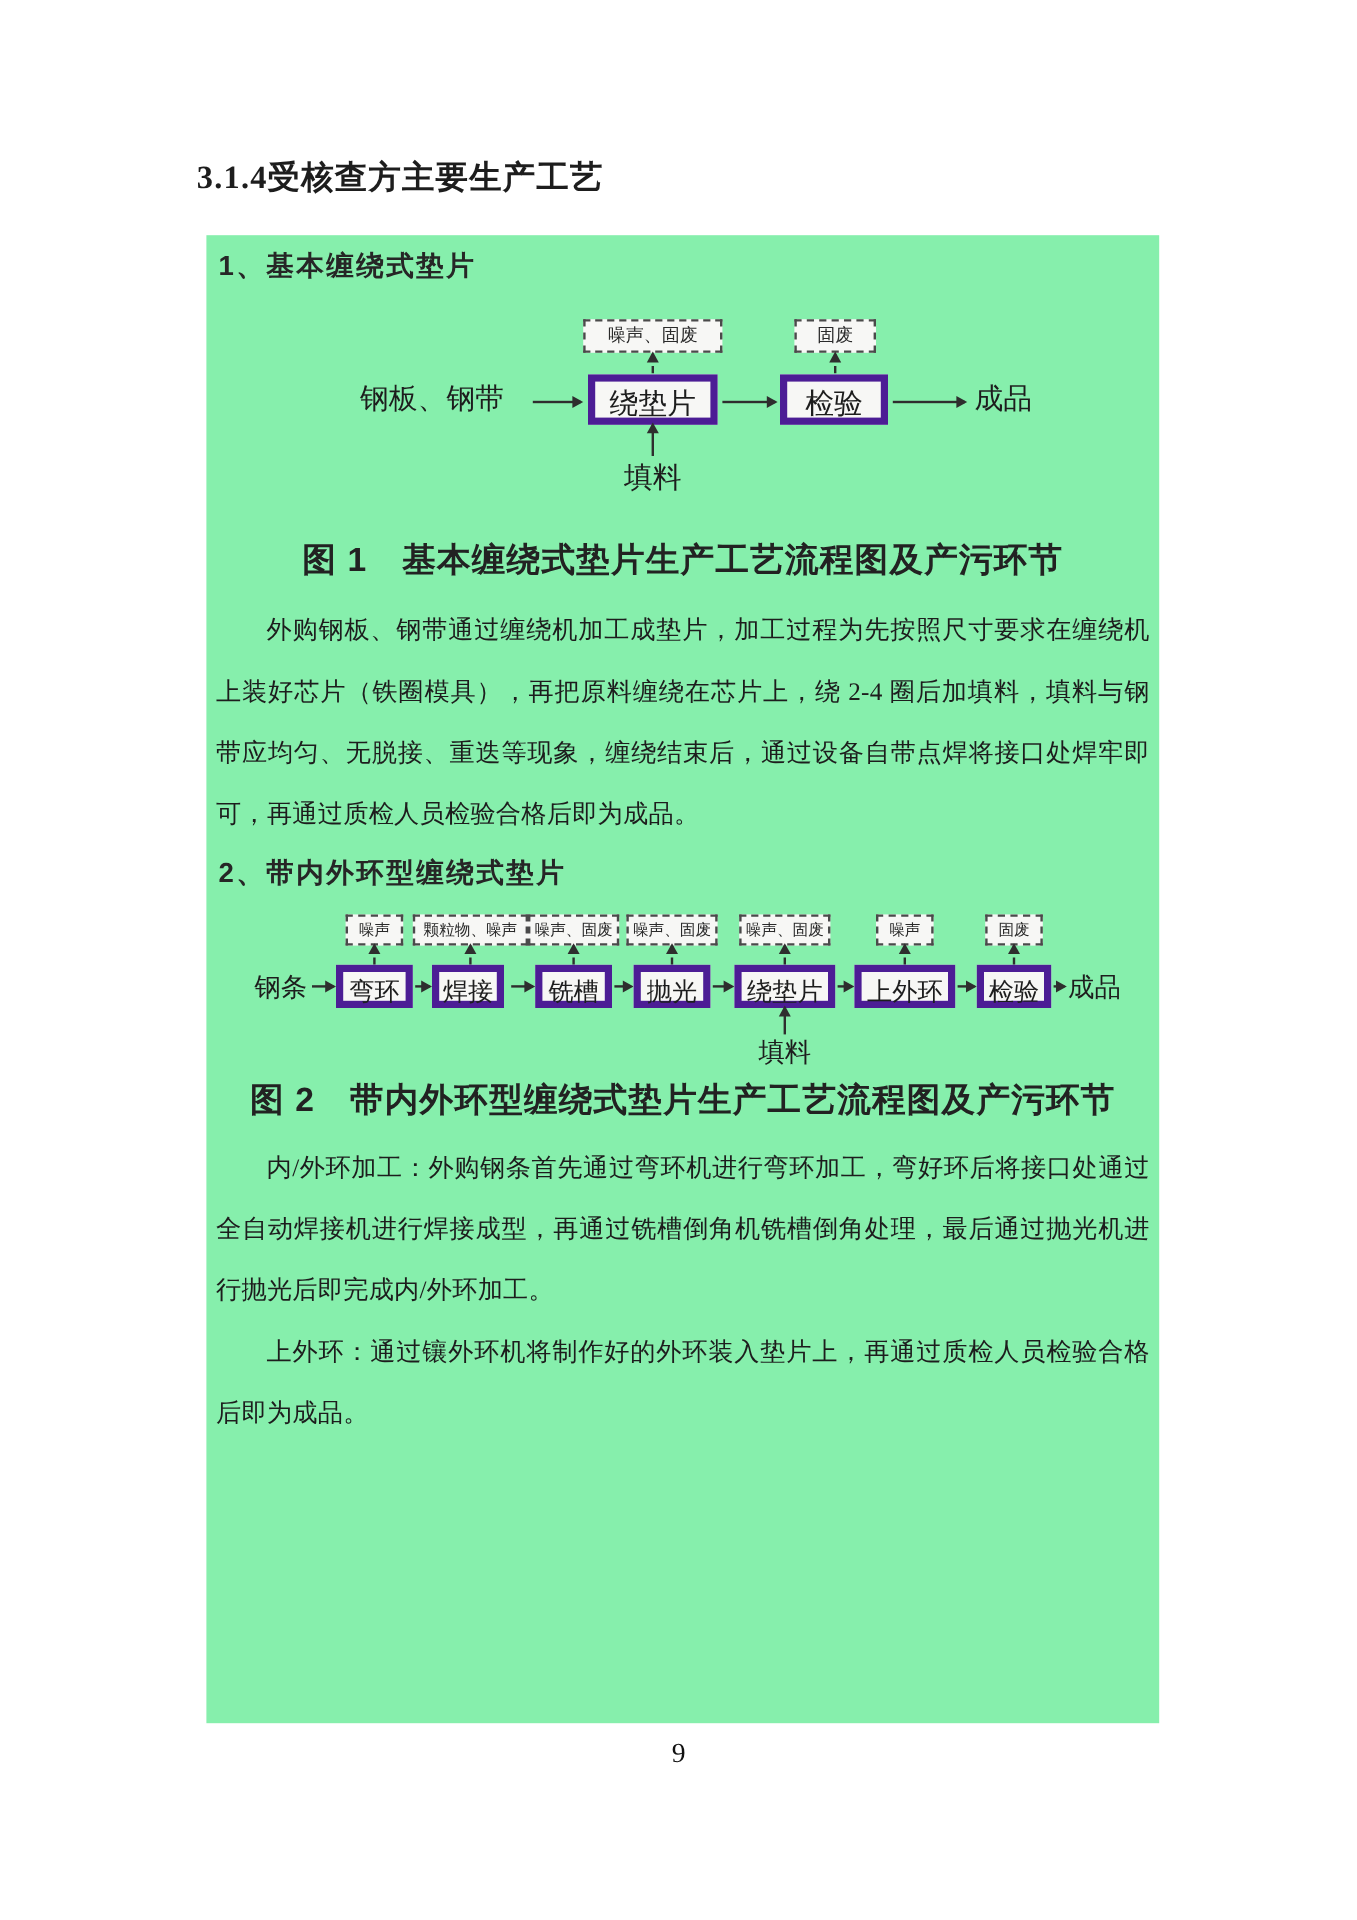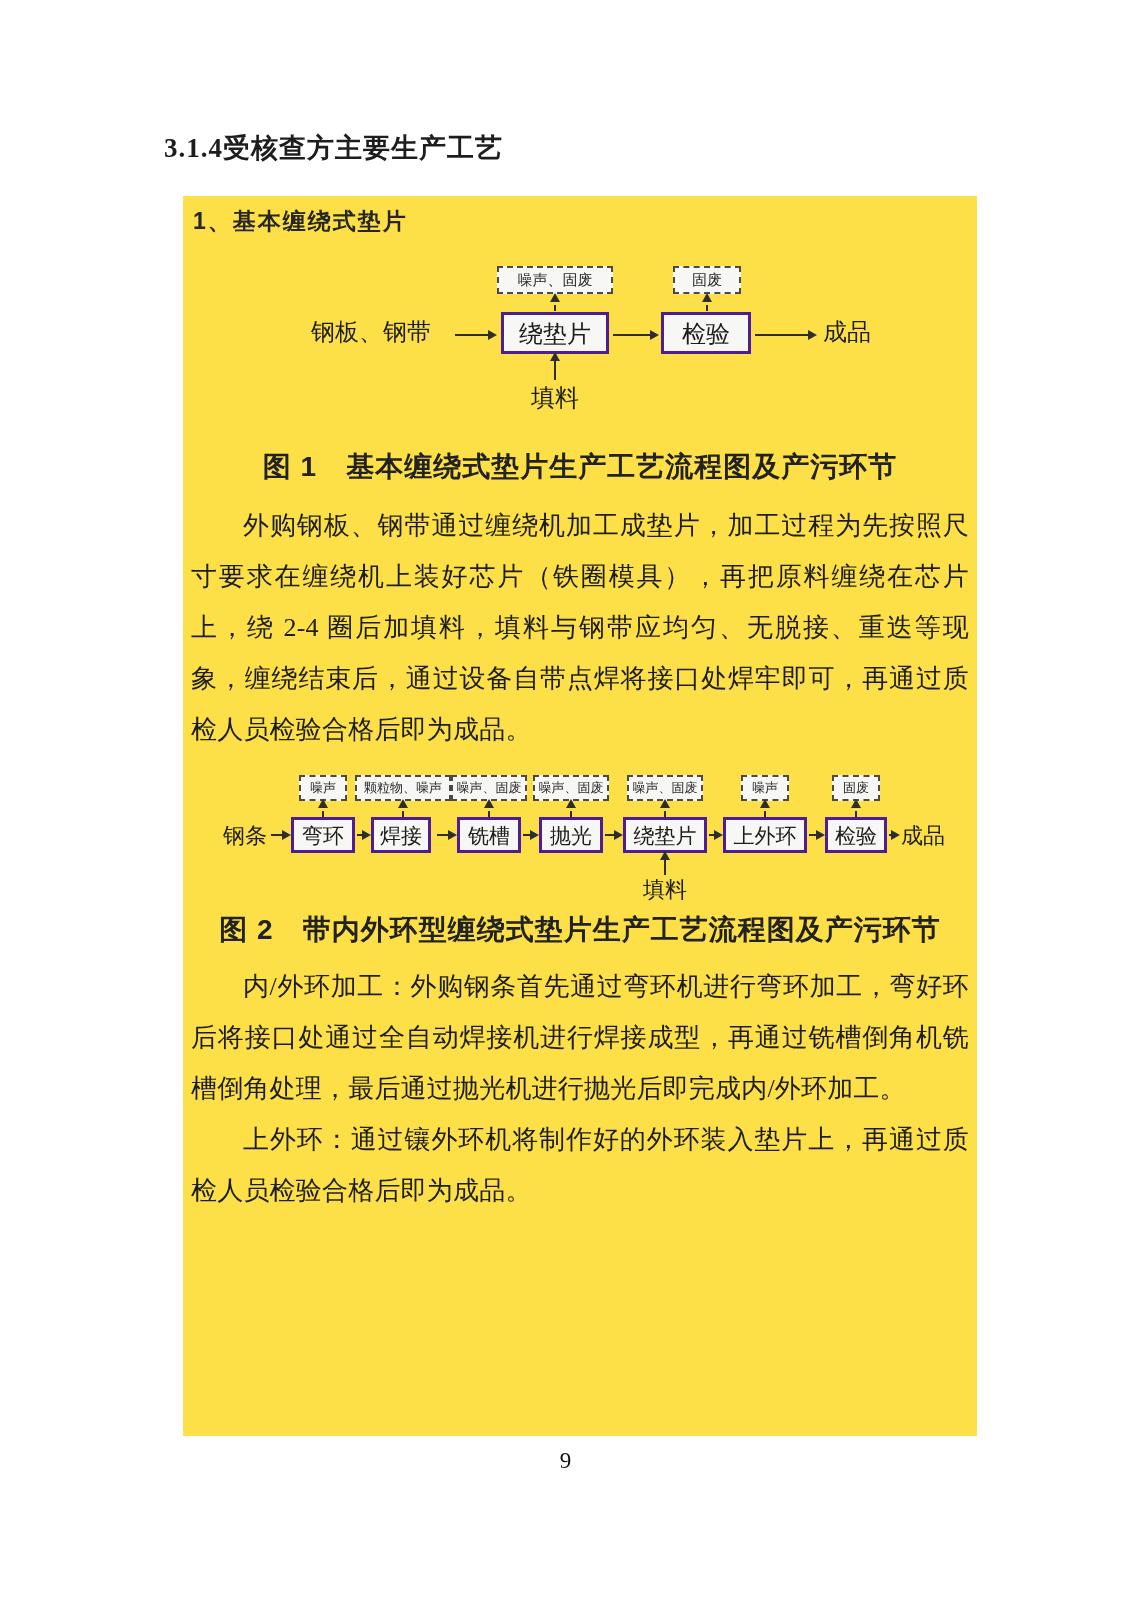--- a/index.html
+++ b/index.html
@@ -7,37 +7,37 @@
     width:1131px; height:1600px; position:relative;
     background:#ffffff; color:#1d1d1d;
     font-family:"Liberation Serif", serif;
   }
   .doc-heading {
     position:absolute; left:164px; top:130px;
     font-size:27px; font-weight:bold; letter-spacing:1px;
     font-family:"Liberation Serif", serif;
   }
   .content {
-    position:absolute; left:183px; top:196px;
-    width:794px; height:1240px; background:#fde047;
+    position:absolute; left:172px; top:196px;
+    width:794px; height:1240px; background:#86efac;
   }
   .sec-title {
     margin:0; padding:10px 0 0 10px;
     font-family:"Liberation Sans", sans-serif;
     font-weight:bold; font-size:23px; color:#262626; letter-spacing:2px;
     line-height:30px;
   }
   .sec-title.second { padding-top:8px; }
   .diagram { position:relative; width:100%; }
   #diagram1 { margin-top:18px; height:162px; }
   #diagram2 { margin-top:16px; height:140px; }
   .flow-label { position:absolute; white-space:nowrap; color:#1d1d1d; }
   .pbox {
     position:absolute; box-sizing:border-box;
-    border:3px solid #4c1d95; background:#f7f7f5;
+    border:6px solid #4c1d95; background:#f7f7f5;
     text-align:center; white-space:nowrap; color:#1d1d1d;
   }
   .ebox {
     position:absolute; box-sizing:border-box;
     border:2px dashed #4a4a4a; background:#f7f7f5;
     text-align:center; white-space:nowrap; color:#2a2a2a;
   }
   .ar { position:absolute; height:0; border-top:2px solid #2e2e2e; }
   .ar::after {
     content:""; position:absolute; right:-2px; top:-6px; width:0; height:0;
@@ -51,21 +51,21 @@
     border-left:5px solid transparent; border-right:5px solid transparent;
   }
   .au.dashed { border-left-style:dashed; }
   .fig-caption {
     text-align:center; font-family:"Liberation Sans", sans-serif;
     font-weight:bold; font-size:28px; color:#222; letter-spacing:1px;
     margin:36px 0 0 0; line-height:30px;
   }
   .fig-caption.second { margin-top:4px;text-align:center; }
   .para {
-    margin:0 8px; text-indent:2em; font-size:26px; line-height:51px;
+    margin:0 8px; text-indent:2em; font-size:21px; line-height:51px;
     text-align:justify; text-justify:inter-ideograph; color:#1d1d1d;
     letter-spacing:0.2px;
     font-family:Liberation Serif, serif;
   }
   .para.first { margin-top:18px; }
   .para.s2-first { margin-top:16px; }
   .page-number {
     position:absolute; left:0; top:1448px; width:1131px;
     text-align:center; font-size:23px; color:#111;
   }
@@ -104,20 +104,21 @@
     <div class="flow-label d1-text" style="left:640px;">成品</div>
 
     <div class="au" style="left:371px;top:100px;height:26px;"></div>
     <div class="flow-label" style="left:348px;top:128px;font-size:24px;">填料</div>
   </div>
 
   <div class="fig-caption">图 1　基本缠绕式垫片生产工艺流程图及产污环节</div>
 
   <p class="para first">外购钢板、钢带通过缠绕机加工成垫片，加工过程为先按照尺寸要求在缠绕机上装好芯片（铁圈模具），再把原料缠绕在芯片上，绕 2-4 圈后加填料，填料与钢带应均匀、无脱接、重迭等现象，缠绕结束后，通过设备自带点焊将接口处焊牢即可，再通过质检人员检验合格后即为成品。</p>
 
+  <h2 class="sec-title second">2、带内外环型缠绕式垫片</h2>
 
   <div class="diagram" id="diagram2">
 
     <div class="ebox d2-ebox" style="left:116px;width:48px;">噪声</div>
     <div class="ebox d2-ebox" style="left:172px;width:96px;">颗粒物、噪声</div>
     <div class="ebox d2-ebox" style="left:268px;width:76px;">噪声、固废</div>
     <div class="ebox d2-ebox" style="left:350px;width:76px;">噪声、固废</div>
     <div class="ebox d2-ebox" style="left:444px;width:76px;">噪声、固废</div>
     <div class="ebox d2-ebox" style="left:558px;width:48px;">噪声</div>
     <div class="ebox d2-ebox" style="left:649px;width:48px;">固废</div>

